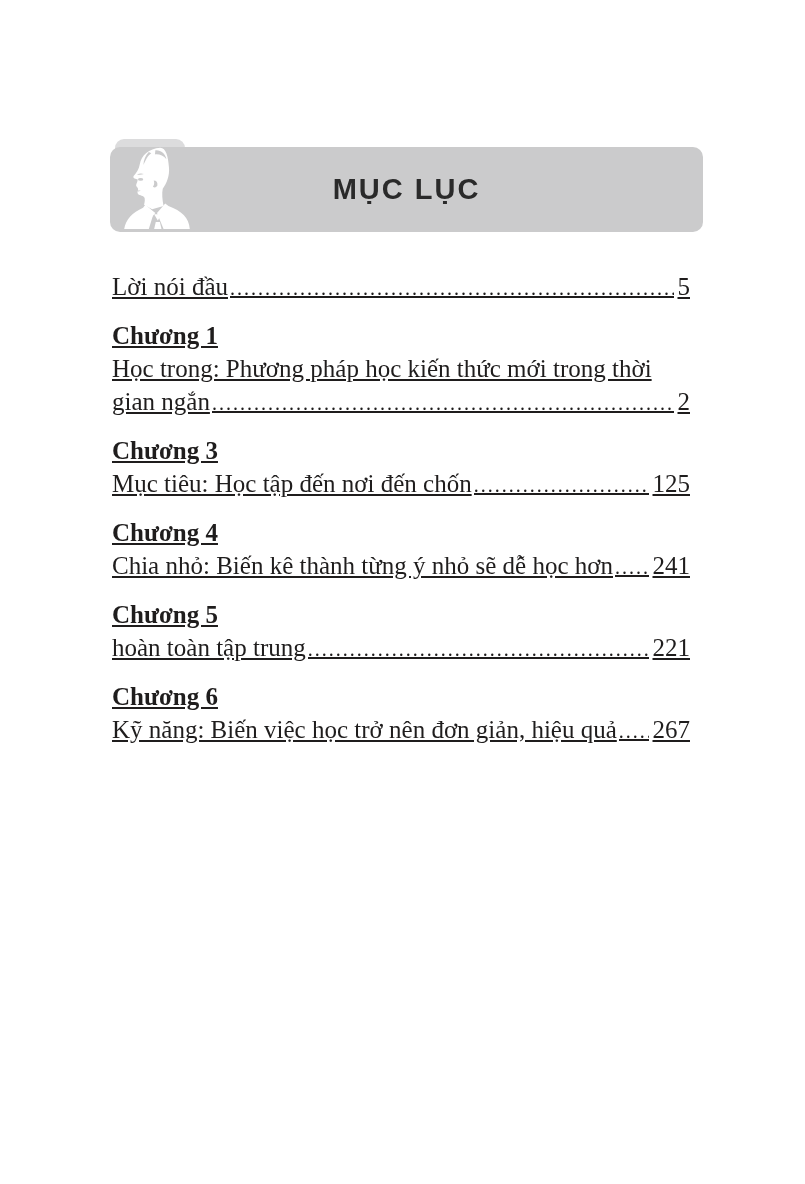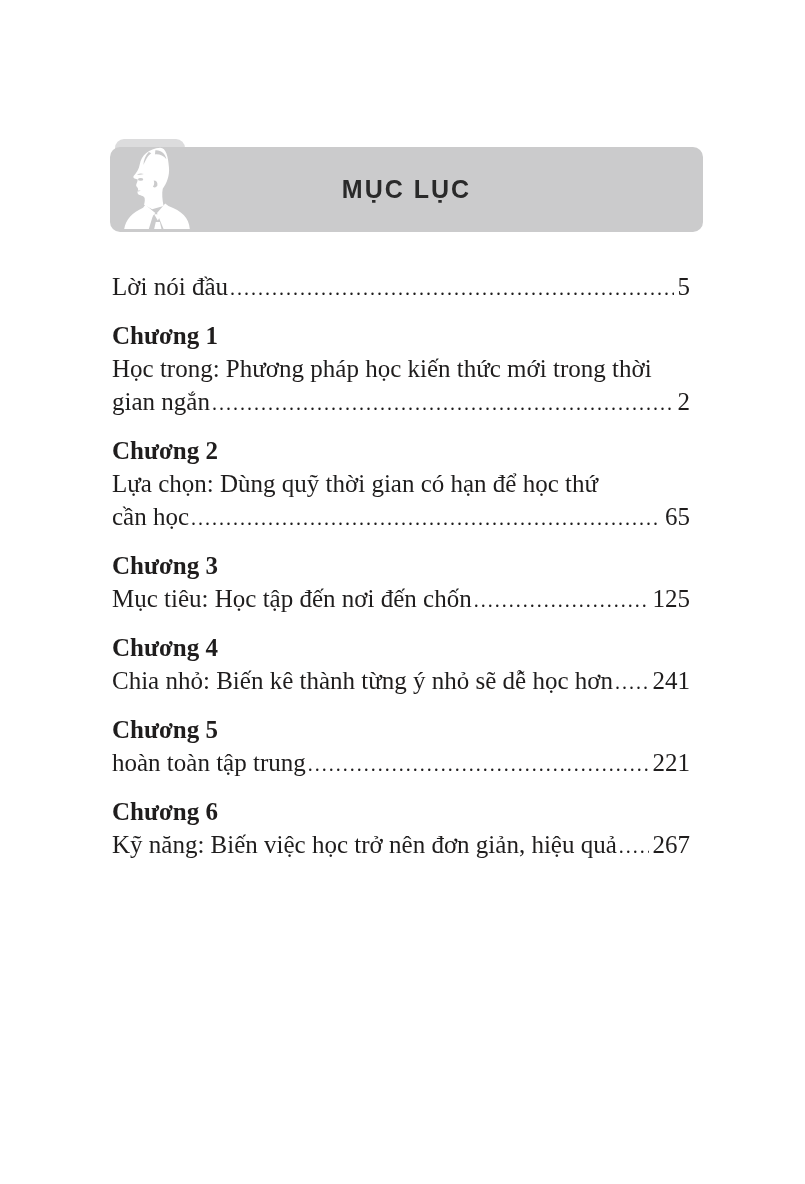--- a/index.html
+++ b/index.html
@@ -36,35 +36,35 @@
   }
   .banner-icon {
     position: absolute;
     left: 6px; bottom: 0;
     width: 82px; height: 88px;
   }
   .banner-icon svg { width: 100%; height: 100%; display: block; }
   .banner-title {
     font-family: "Liberation Sans", "DejaVu Sans", sans-serif;
     font-weight: bold;
-    font-size: 25px;
+    font-size: 29px;
     letter-spacing: 2px;
     color: #2a2a2a;
   }
 
   
   .toc {
     position: absolute;
     left: 112px; top: 270px;
     width: 578px;
     color: #1f1d1d;
     font-size: 25px;
     line-height: 33px;
   }
-  .toc-entry { margin-bottom: 14px; }
+  .toc-entry { margin-bottom: 14px; text-decoration: underline; }
   .chapter-heading { font-weight: bold; }
   .toc-line { display: flex; align-items: baseline; }
   .toc-line .line-text { white-space: pre; }
   .dot-leader {
     flex: 1 1 auto;
     min-width: 10px;
     overflow: hidden;
     white-space: nowrap;
     margin-left: 2px;
     font-size: 20px;
@@ -129,31 +129,20 @@
         <div class="toc-line">
           <span class="line-text">Học trong: Phương pháp học kiến thức mới trong thời</span>
         </div>
         <div class="toc-line">
           <span class="line-text">gian ngắn</span>
           <span class="dot-leader"></span>
           <span class="page-number">2</span>
         </div>
       </div>
       <div class="toc-entry">
-        <div class="chapter-heading">Chương 2</div>
-        <div class="toc-line">
-          <span class="line-text">Lựa chọn: Dùng quỹ thời gian có hạn để học thứ</span>
-        </div>
-        <div class="toc-line">
-          <span class="line-text">cần học</span>
-          <span class="dot-leader"></span>
-          <span class="page-number">65</span>
-        </div>
-      </div>
-      <div class="toc-entry">
         <div class="chapter-heading">Chương 3</div>
         <div class="toc-line">
           <span class="line-text">Mục tiêu: Học tập đến nơi đến chốn</span>
           <span class="dot-leader"></span>
           <span class="page-number">125</span>
         </div>
       </div>
       <div class="toc-entry">
         <div class="chapter-heading">Chương 4</div>
         <div class="toc-line">

